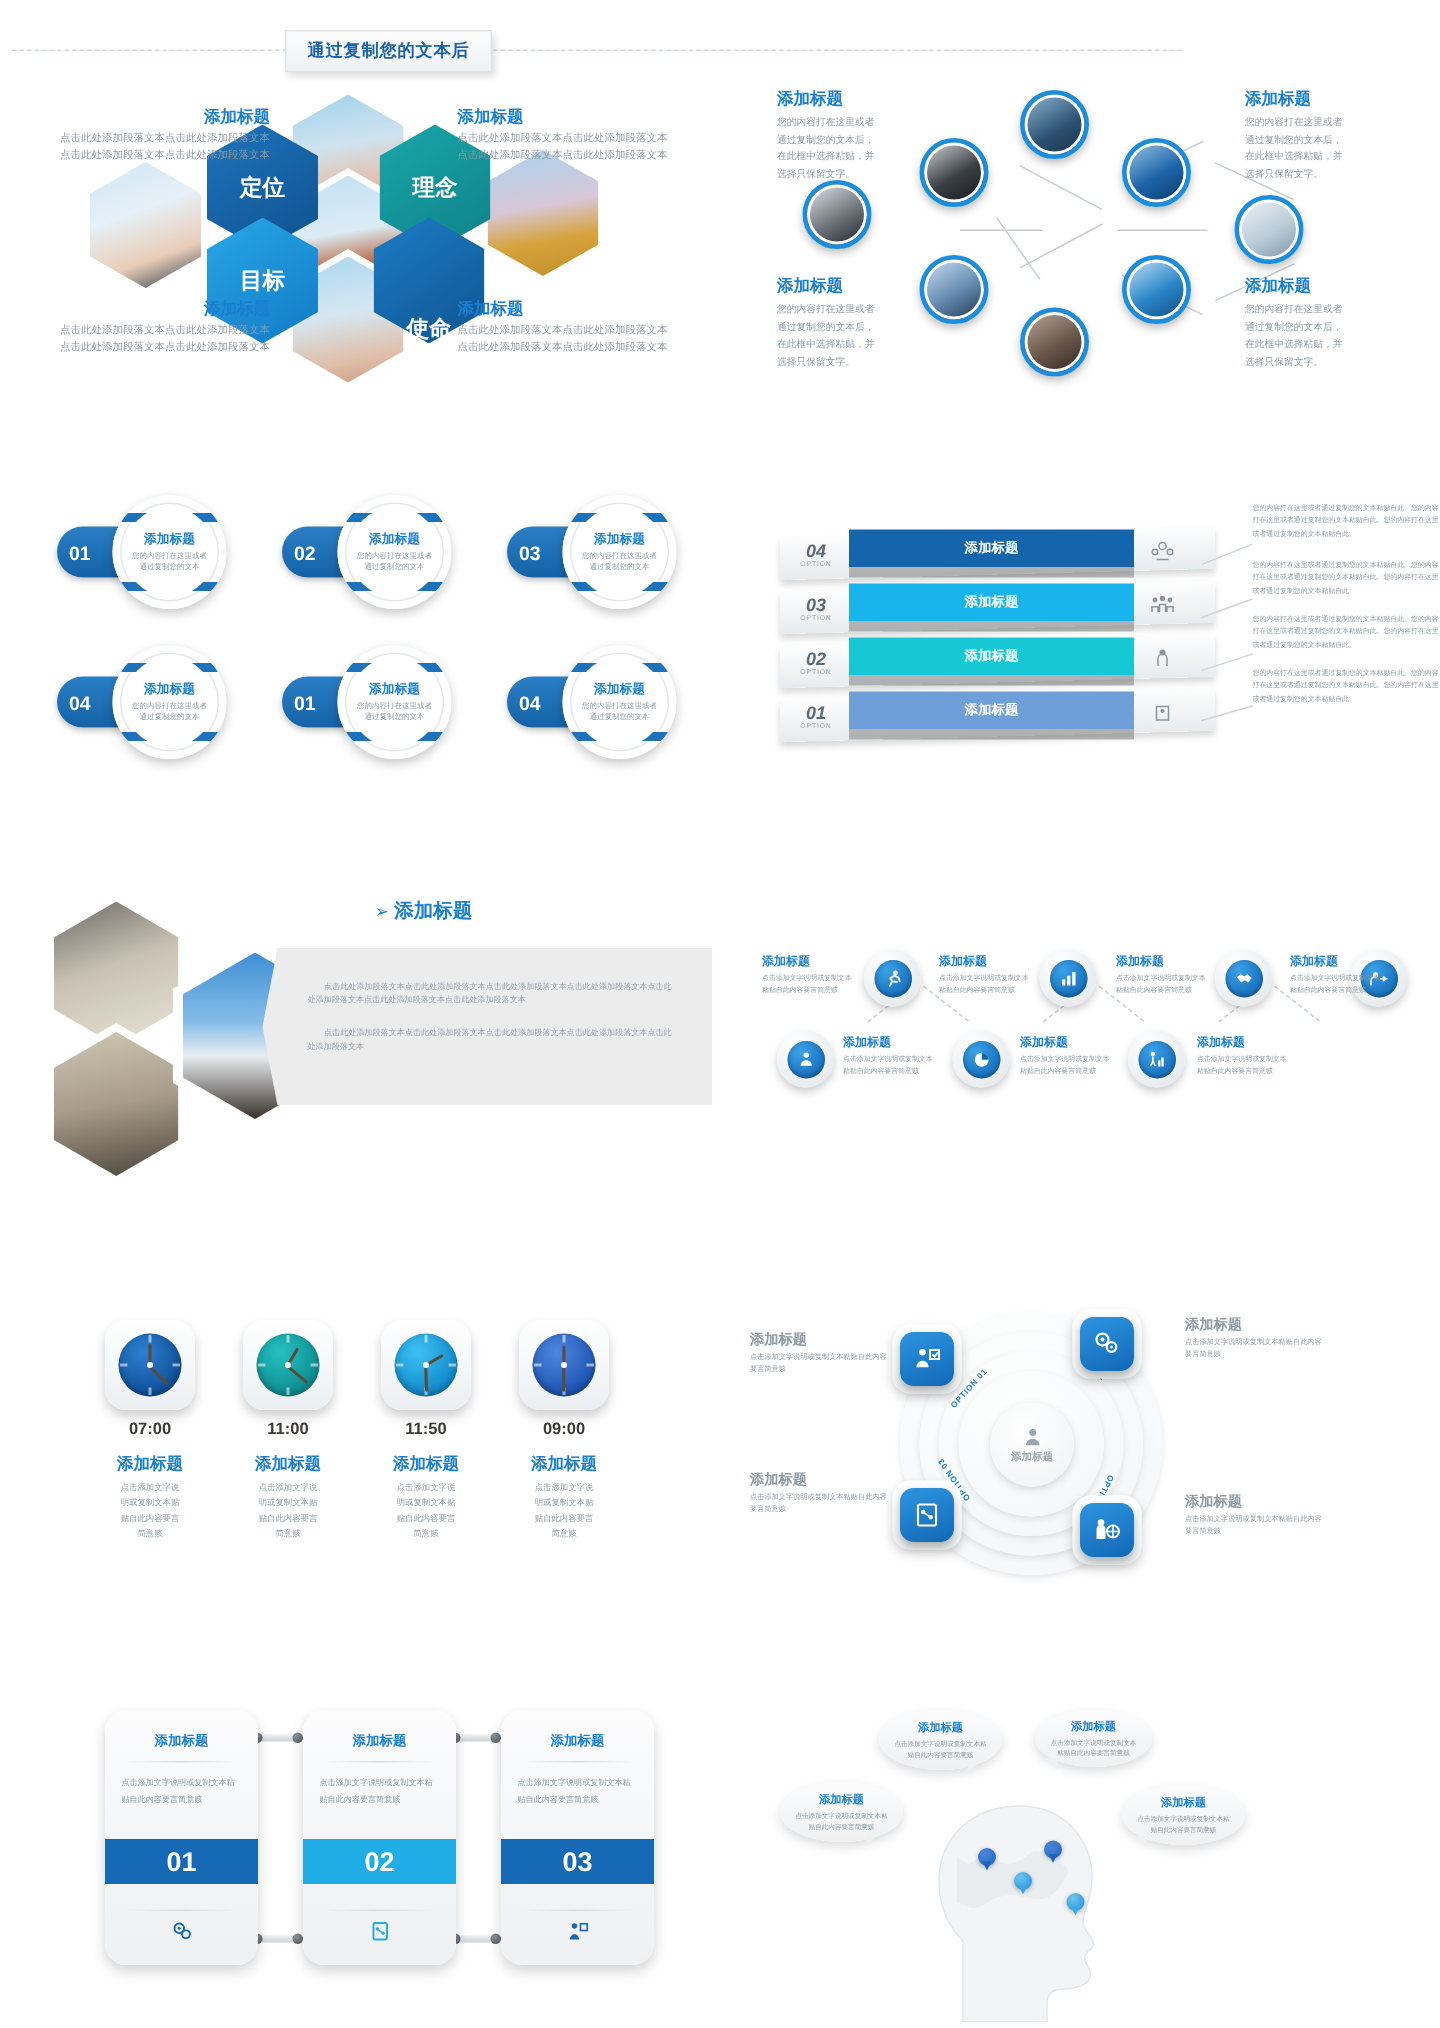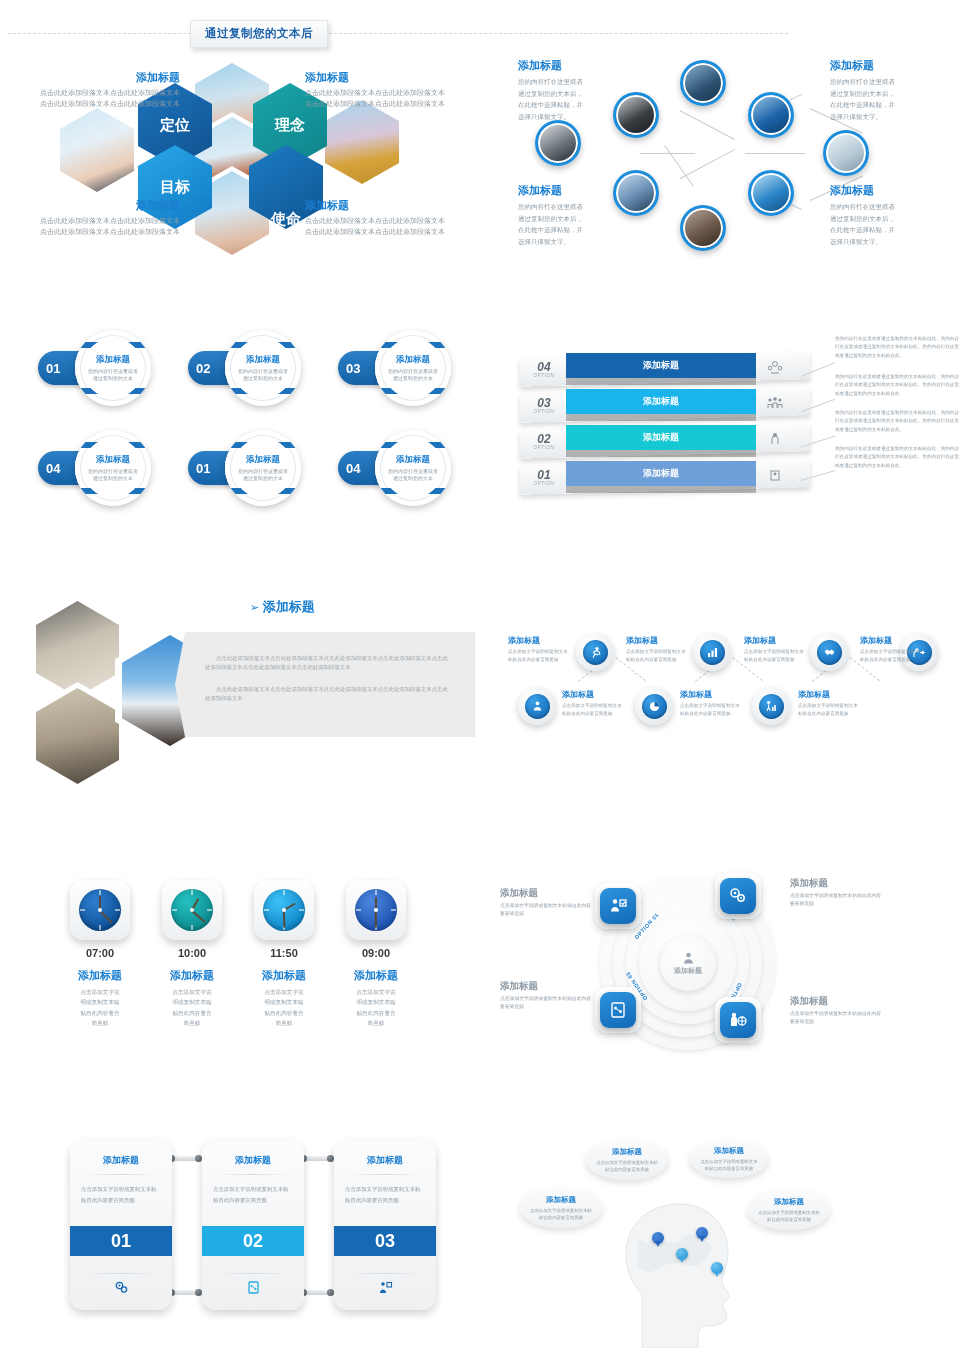--- a/index.html
+++ b/index.html
@@ -687,21 +687,21 @@
       <div class="clockface" style="background:radial-gradient(circle at 38% 30%,#25c0c0,#0c8b8f 75%);">
         <div class="tick" style="left:20px;top:1px;width:2px;height:5px;"></div>
         <div class="tick" style="left:20px;bottom:1px;width:2px;height:5px;"></div>
         <div class="tick" style="left:1px;top:20px;width:5px;height:2px;"></div>
         <div class="tick" style="right:1px;top:20px;width:5px;height:2px;"></div>
         <div class="hand" style="left:21px;top:20px;width:13px;height:2px;transform:rotate(300deg);"></div>
         <div class="hand" style="left:21px;top:20.5px;width:17px;height:1.6px;transform:rotate(40deg);"></div>
         <div class="pivot"></div>
       </div>
     </div>
-    <div class="clocktime" style="left:107px;top:67px;">10:00</div>
+    <div class="clocktime" style="left:107px;top:67px;">11:00</div>
     <div class="clockcap" style="left:107px;top:88px;">
       <div class="ttl">添加标题</div>
       <div class="bodytext">点击添加文字说</div>
       <div class="bodytext">明或复制文本贴</div>
       <div class="bodytext">贴自此内容要言</div>
       <div class="bodytext">简意赅</div>
     </div>
 
     <div class="clockbox" style="left:214px;top:0px;">
       <div class="clockface" style="background:radial-gradient(circle at 38% 30%,#3dc2f5,#0f86c8 75%);">

